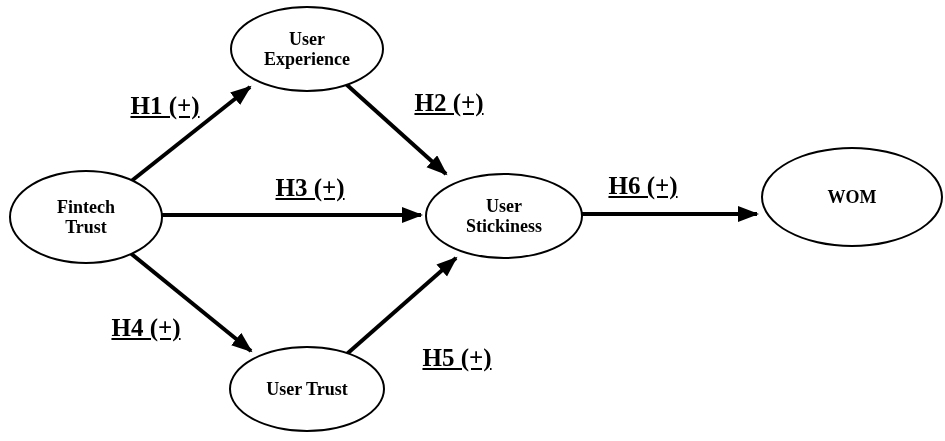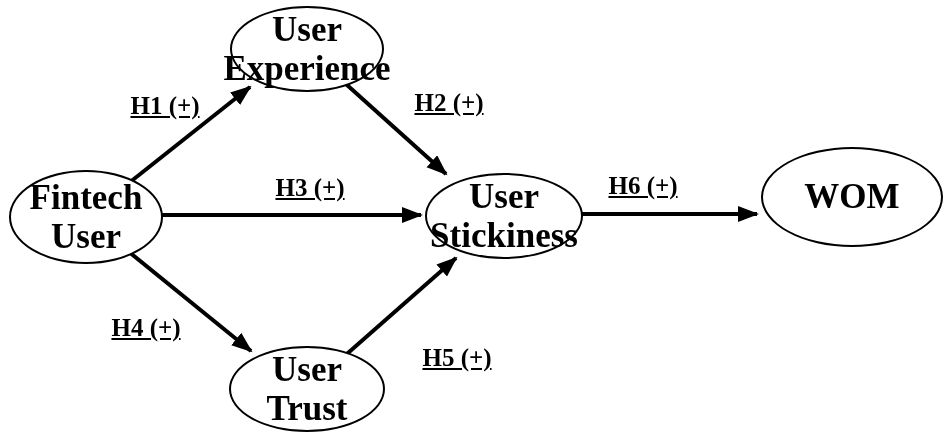--- a/index.html
+++ b/index.html
@@ -31,21 +31,21 @@
     background: #ffffff;
     border: 2.5px solid #000000;
     border-radius: 50%;
     display: flex;
     align-items: center;
     justify-content: center;
     box-sizing: border-box;
   }
   .node-label {
     font-weight: bold;
-    font-size: 35px;
+    font-size: 18px;
     line-height: 1.12;
     color: #000000;
     text-align: center;
     white-space: pre-line;
   }
   .edge-label {
     position: absolute;
     z-index: 3;
     transform: translate(-50%, -50%);
     font-weight: bold;
@@ -82,21 +82,21 @@
     <line x1="86" y1="217" x2="250" y2="87" marker-end="url(#arrowhead)"></line>
     <line x1="307" y1="49" x2="446" y2="174" marker-end="url(#arrowhead)"></line>
     <line x1="86" y1="215" x2="421" y2="215" marker-end="url(#arrowhead)"></line>
     <line x1="86" y1="217" x2="251" y2="351" marker-end="url(#arrowhead)"></line>
     <line x1="307" y1="389" x2="456" y2="258" marker-end="url(#arrowhead)"></line>
     <line x1="504" y1="214" x2="757" y2="214" marker-end="url(#arrowhead)"></line>
   </svg>
 
   <div class="node node-fintech">
     <span class="node-label">Fintech
-User</span>
+Trust</span>
   </div>
 
   <div class="node node-experience">
     <span class="node-label">User
 Experience</span>
   </div>
 
   <div class="node node-trust">
     <span class="node-label">User Trust</span>
   </div>

